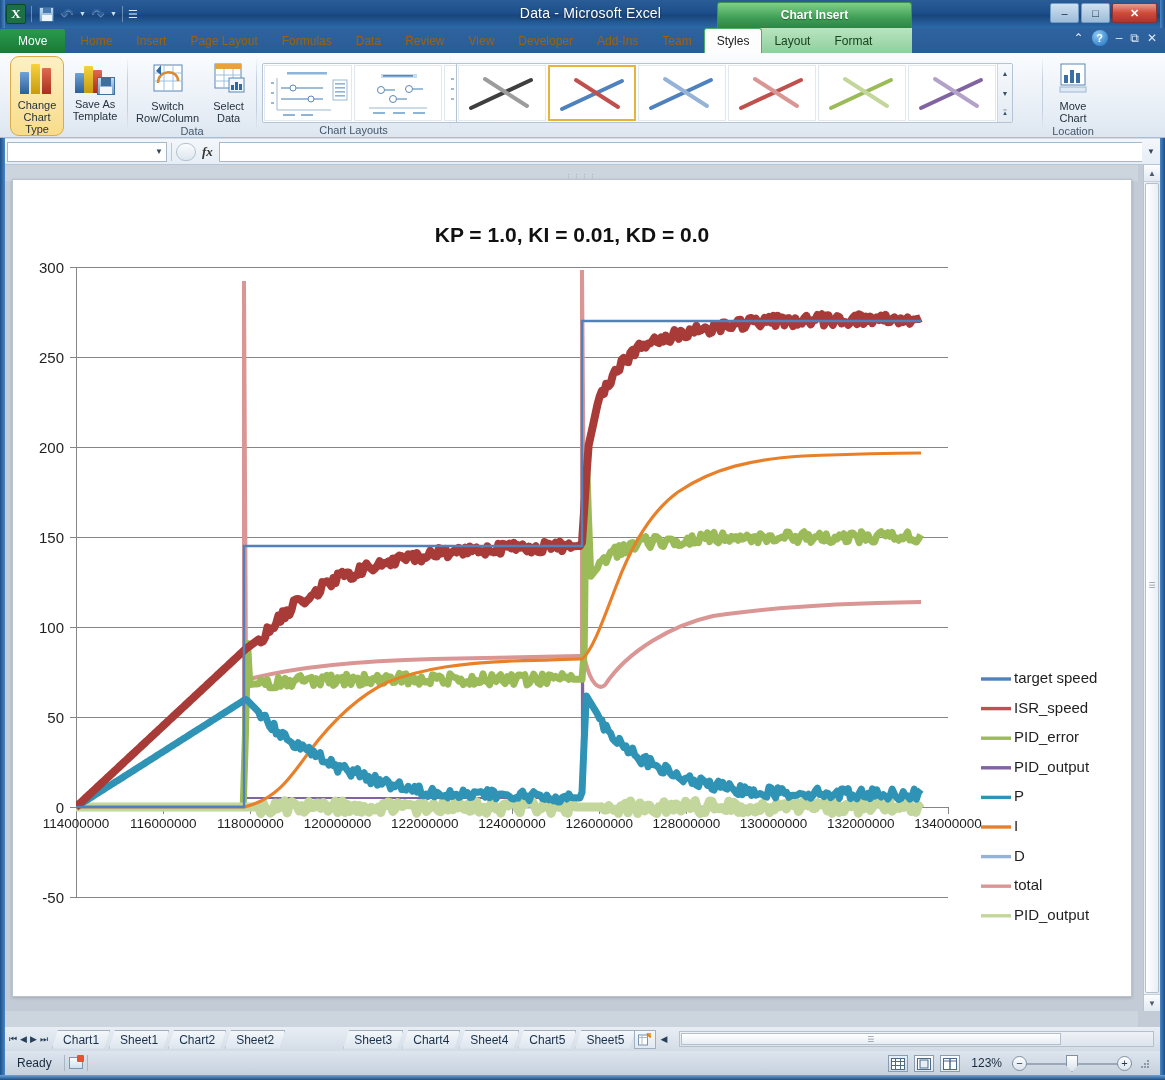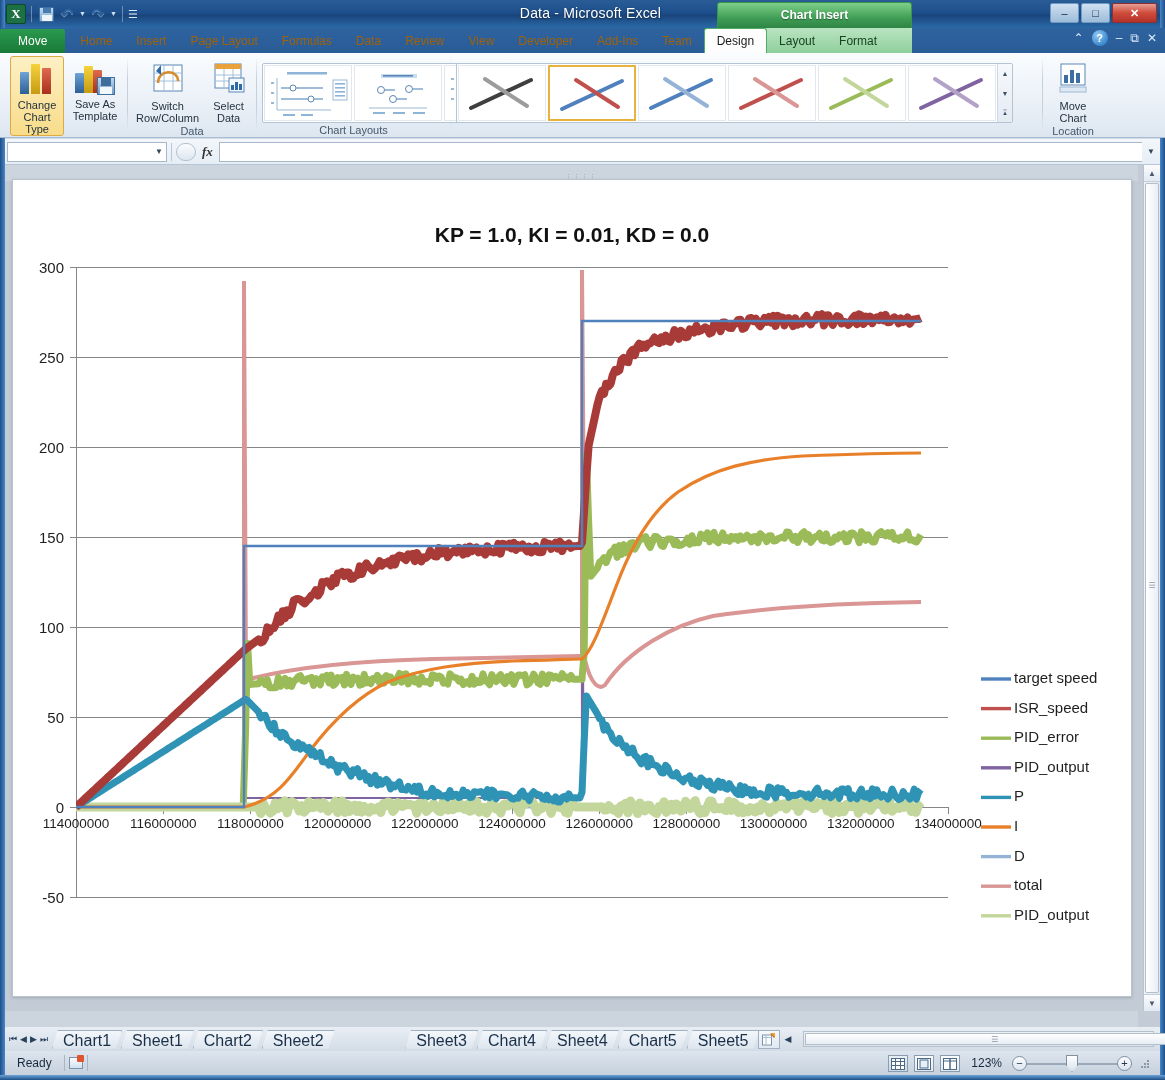--- a/index.html
+++ b/index.html
@@ -97,21 +97,21 @@
     background:linear-gradient(to bottom,#fafcfe,#eaf0f7 60%,#dde6f0);
     border-bottom:1px solid #a9bdd2;
   }
   .ribbon-inner { position:absolute; left:5px; top:0; right:5px; bottom:0; display:flex; }
   .rgroup { position:relative; height:85px; display:flex; flex-direction:column; }
   .rgroup-body { flex:1; display:flex; align-items:flex-start; padding:3px 5px 0 5px; gap:4px; }
   .rgroup-label { height:16px; text-align:center; font-size:11px; color:#43576b; line-height:14px; }
   .rsep { width:1px; background:linear-gradient(to bottom,rgba(0,0,0,0),#c3d0de 30%,#c3d0de 70%,rgba(0,0,0,0)); margin-top:4px; height:74px; }
 
   .bigbtn { width:62px; text-align:center; font-size:11px; color:#24323f; line-height:12px; padding-top:3px; }
-  .bigbtn.sel { background:linear-gradient(to bottom,#fdf0c4,#f8dc8a); border:1px solid #dcab43; border-radius:3px; }
+  .bigbtn.sel { background:linear-gradient(to bottom,#fdf0c4,#f8dc8a); border:1px solid #dcab43; border-radius:9px; }
   .bigbtn .gl { display:block; height:36px; margin-bottom:3px; }
 
   .chart-ico { display:inline-block; width:40px; height:34px; position:relative; margin-top:2px; }
   .bar { position:absolute; bottom:2px; width:9px; border-radius:1px 1px 0 0; }
 
   .layout-gallery, .style-gallery {
     display:flex; align-items:center; border:1px solid #b5c4d4; background:#fff;
     border-radius:2px; height:60px; margin-top:4px;
   }
   .gal-item { width:52px; height:56px; margin:1px; border:1px solid #e2e8ef; background:#fff; position:relative; }
@@ -170,21 +170,21 @@
   .chartsvg { position:absolute; left:0; top:0; }
 
   
   .tabbar {
     position:absolute; left:5px; top:1027px; width:1155px; height:24px;
     background:linear-gradient(to bottom,#e9eef4,#d3dce6);
     display:flex; align-items:center;
   }
   .navbtns { display:flex; align-items:center; padding:0 4px; gap:3px; color:#27405c; font-size:9px; }
   .stab {
-    height:19px; line-height:19px; padding:0 10px; font-size:16px; color:#1a3049;
+    height:19px; line-height:19px; padding:0 10px; font-size:12px; color:#1a3049;
     background:linear-gradient(to bottom,#f3f7fb,#dde5ee);
     border:1px solid #9fb0c2; border-bottom:none; margin-right:-1px;
     border-radius:0 0 0 0; transform:skewX(0deg);
     clip-path:polygon(6px 0,100% 0,calc(100% - 6px) 100%,0 100%);
     position:relative;
   }
   .stab.active { background:#ffffff; font-weight:bold; color:#111;margin-top:48px; }
   .stab-new { width:22px; height:19px; border:1px solid #9fb0c2; background:linear-gradient(to bottom,#f6f9fc,#e0e8f0);
      display:flex; align-items:center; justify-content:center; }
   .hsb-track { flex:1; height:16px; margin:0 6px 0 8px; background:linear-gradient(to bottom,#eef2f7,#dde4ec);
@@ -263,21 +263,21 @@
     <div class="tab">Home</div>
     <div class="tab">Insert</div>
     <div class="tab">Page Layout</div>
     <div class="tab">Formulas</div>
     <div class="tab">Data</div>
     <div class="tab">Review</div>
     <div class="tab">View</div>
     <div class="tab">Developer</div>
     <div class="tab">Add-Ins</div>
     <div class="tab">Team</div>
-    <div class="tab ctx active">Design</div>
+    <div class="tab ctx active">Styles</div>
     <div class="tab ctx">Layout</div>
     <div class="tab ctx">Format</div>
   </div>
 
   <div class="helpbtns">
     <span>⌃</span>
     <span class="help-circle">?</span>
     <span>–</span>
     <span>⧉</span>
     <span>✕</span>

